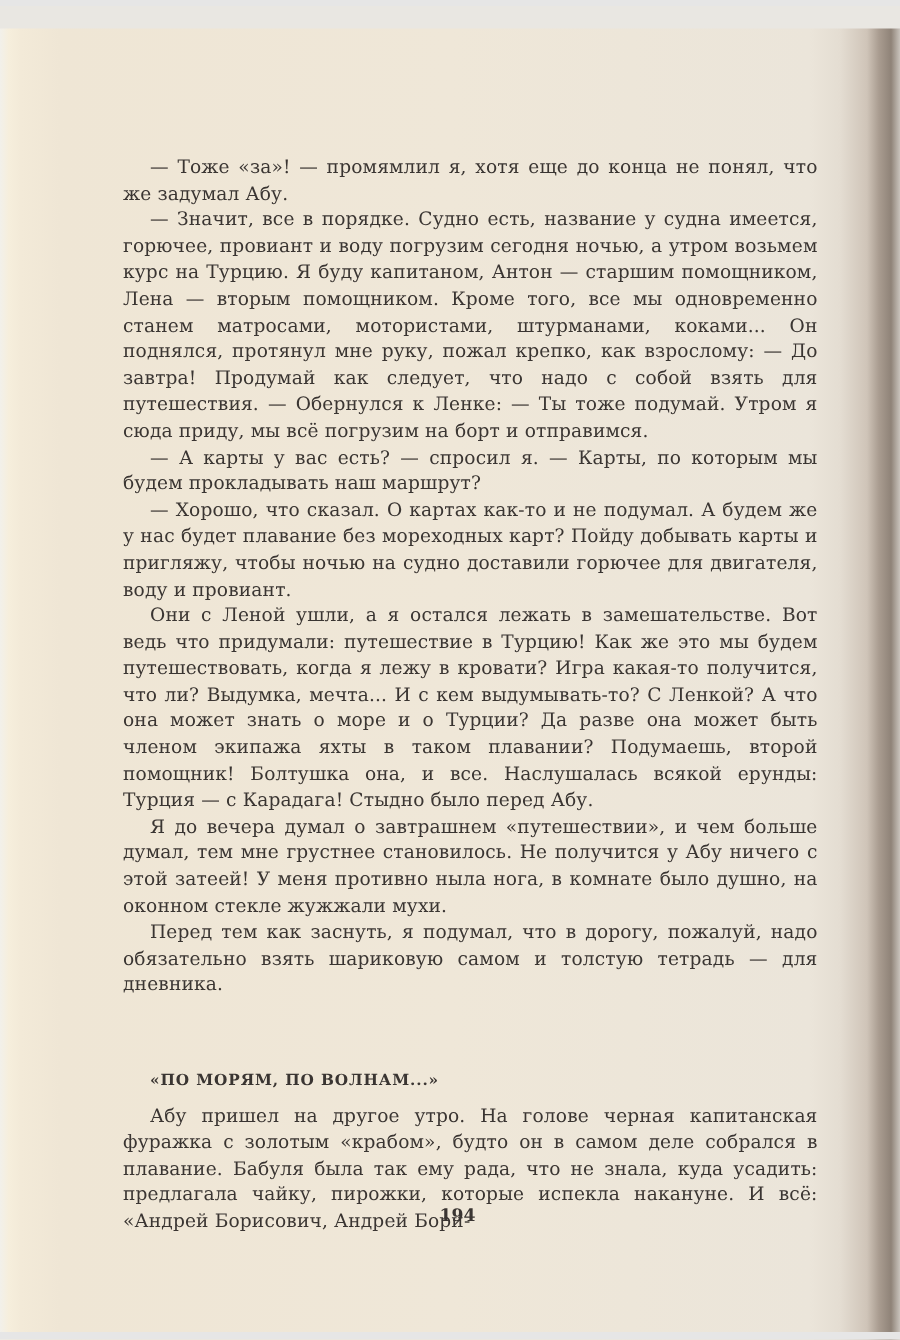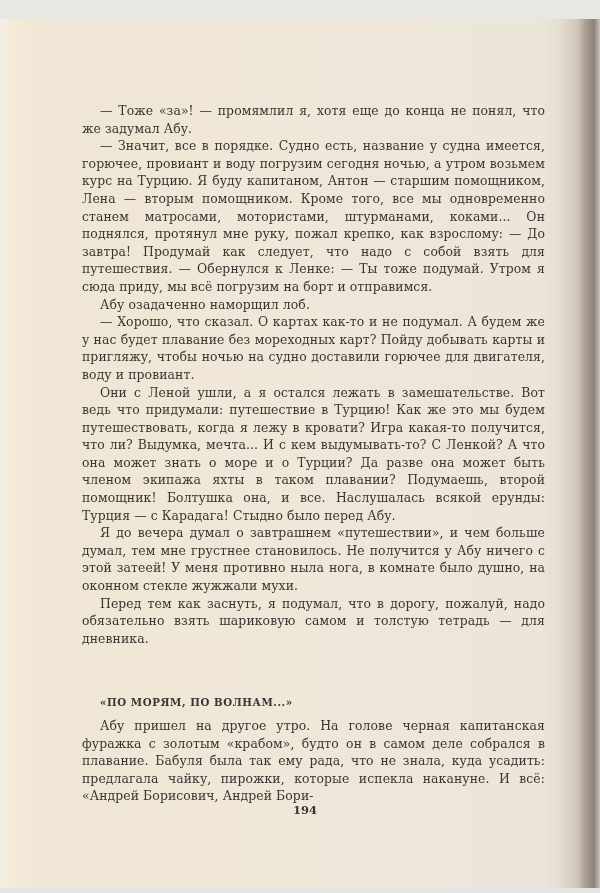--- a/index.html
+++ b/index.html
@@ -77,21 +77,21 @@
   </style>
 </head>
 <body>
 
 <div class="top-strip"></div>
 
 <div class="page">
   <div class="text-block">
     <p class="para">— Тоже «за»! — промямлил я, хотя еще до конца не понял, что же задумал Абу.</p>
     <p class="para">— Значит, все в порядке. Судно есть, название у судна имеется, горючее, провиант и воду погрузим сегодня ночью, а утром возьмем курс на Турцию. Я буду капитаном, Антон — старшим помощником, Лена — вторым помощником. Кроме того, все мы одновременно станем матросами, мотористами, штурманами, коками... Он поднялся, протянул мне руку, пожал крепко, как взрослому: — До завтра! Продумай как следует, что надо с собой взять для путешествия. — Обернулся к Ленке: — Ты тоже подумай. Утром я сюда приду, мы всё погрузим на борт и отправимся.</p>
-    <p class="para">Абу озадаченно наморщил лоб.</p>
+    <p class="para">— А карты у вас есть? — спросил я. — Карты, по которым мы будем прокладывать наш маршрут?</p>
     <p class="para">— Хорошо, что сказал. О картах как-то и не подумал. А будем же у нас будет плавание без мореходных карт? Пойду добывать карты и пригляжу, чтобы ночью на судно доставили горючее для двигателя, воду и провиант.</p>
     <p class="para">Они с Леной ушли, а я остался лежать в замешательстве. Вот ведь что придумали: путешествие в Турцию! Как же это мы будем путешествовать, когда я лежу в кровати? Игра какая-то получится, что ли? Выдумка, мечта... И с кем выдумывать-то? С Ленкой? А что она может знать о море и о Турции? Да разве она может быть членом экипажа яхты в таком плавании? Подумаешь, второй помощник! Болтушка она, и все. Наслушалась всякой ерунды: Турция — с Карадага! Стыдно было перед Абу.</p>
     <p class="para">Я до вечера думал о завтрашнем «путешествии», и чем больше думал, тем мне грустнее становилось. Не получится у Абу ничего с этой затеей! У меня противно ныла нога, в комнате было душно, на оконном стекле жужжали мухи.</p>
     <p class="para">Перед тем как заснуть, я подумал, что в дорогу, пожалуй, надо обязательно взять шариковую самом и толстую тетрадь — для дневника.</p>
 
     <div class="heading">«ПО МОРЯМ, ПО ВОЛНАМ...»</div>
 
     <p class="para">Абу пришел на другое утро. На голове черная капитанская фуражка с золотым «крабом», будто он в самом деле собрался в плавание. Бабуля была так ему рада, что не знала, куда усадить: предлагала чайку, пирожки, которые испекла накануне. И всё: «Андрей Борисович, Андрей Бори-</p>
   </div>
 

